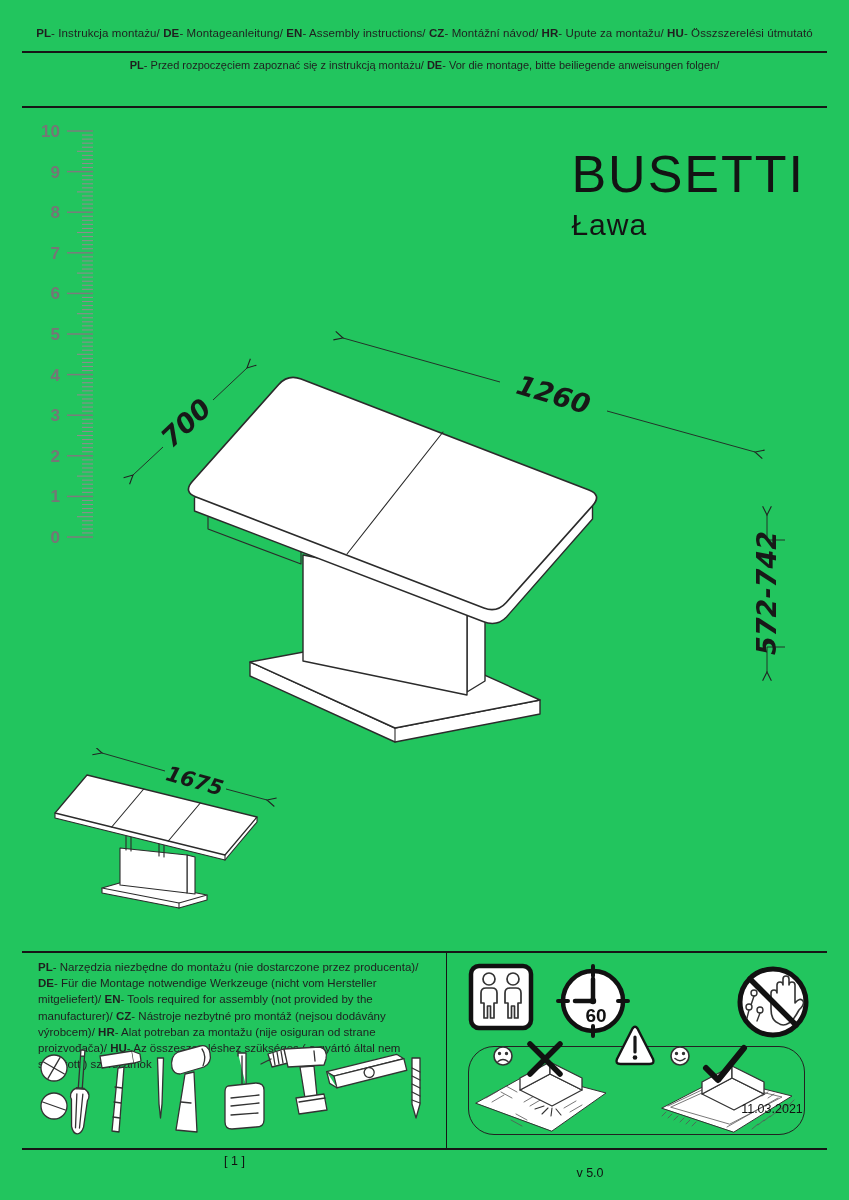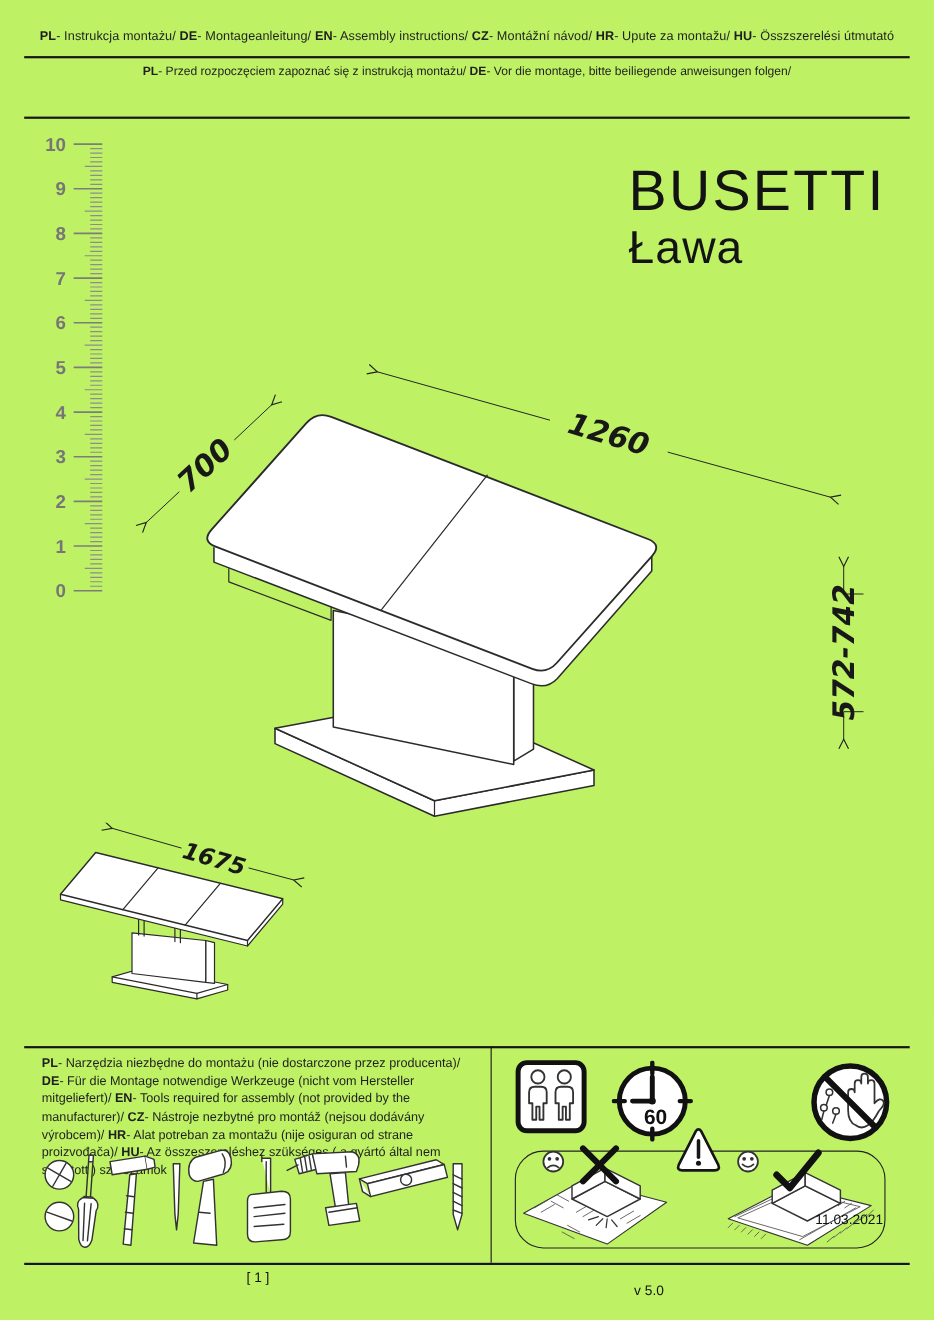--- a/index.html
+++ b/index.html
@@ -1,27 +1,27 @@
 <!DOCTYPE html>
 <html><head>
 <meta charset="utf-8">
 <style>
   html,body{margin:0;padding:0;background:#e8e8e8;}
-  .page{position:relative;width:849px;height:1200px;background:#bef264;margin:0 auto;
+  .page{position:relative;width:849px;height:1200px;background:#22c55e;margin:0 auto;
         font-family:"Liberation Sans",sans-serif;color:#1f1f1f;overflow:hidden;}
   .abs{position:absolute;}
   b{font-weight:bold;}
   .hdr1{top:27px;left:22px;width:805px;text-align:center;font-size:11.5px;letter-spacing:.1px;}
   .rule{left:22px;width:805px;height:0;border-top:2.5px solid #161616;}
   .rule-1{top:51px;}
   .rule-2{top:106px;}
   .hdr2{top:58px;left:22px;width:805px;text-align:center;font-size:11px;line-height:15.6px;}
   .title-block{top:146px;right:44px;color:#131313;}
   .title-main{font-size:52px;line-height:56px;letter-spacing:2px;font-weight:normal;}
-  .title-sub{font-size:42px;line-height:46px;letter-spacing:1px;font-weight:normal;}
+  .title-sub{font-size:30px;line-height:46px;letter-spacing:1px;font-weight:normal;}
   .ruler-num{font-family:"Liberation Sans",sans-serif;font-size:17px;font-weight:bold;fill:#767676;}
   .tick{stroke:#8d8d8d;stroke-width:1.1;}
   .tick.major{stroke:#7c7c7c;stroke-width:1.5;}
   .draw{stroke:#2b2b2b;stroke-width:1.4;fill:#ffffff;stroke-linejoin:round;stroke-linecap:round;}
   .draw-thin{stroke:#2b2b2b;stroke-width:1.1;fill:none;stroke-linejoin:round;stroke-linecap:round;}
   .dim{stroke:#222;stroke-width:.9;fill:none;}
   .dim-text{font-family:"DejaVu Sans",sans-serif;font-style:italic;font-weight:bold;font-size:27px;fill:#181818;}
   .dim-text-sm{font-family:"DejaVu Sans",sans-serif;font-style:italic;font-weight:bold;font-size:21px;fill:#181818;}
   .bsec-rule{top:951px;left:22px;width:805px;border-top:2px solid #161616;height:0;}
   .bsec-div{top:951px;left:446px;width:0;height:197px;border-left:1.5px solid #161616;}

